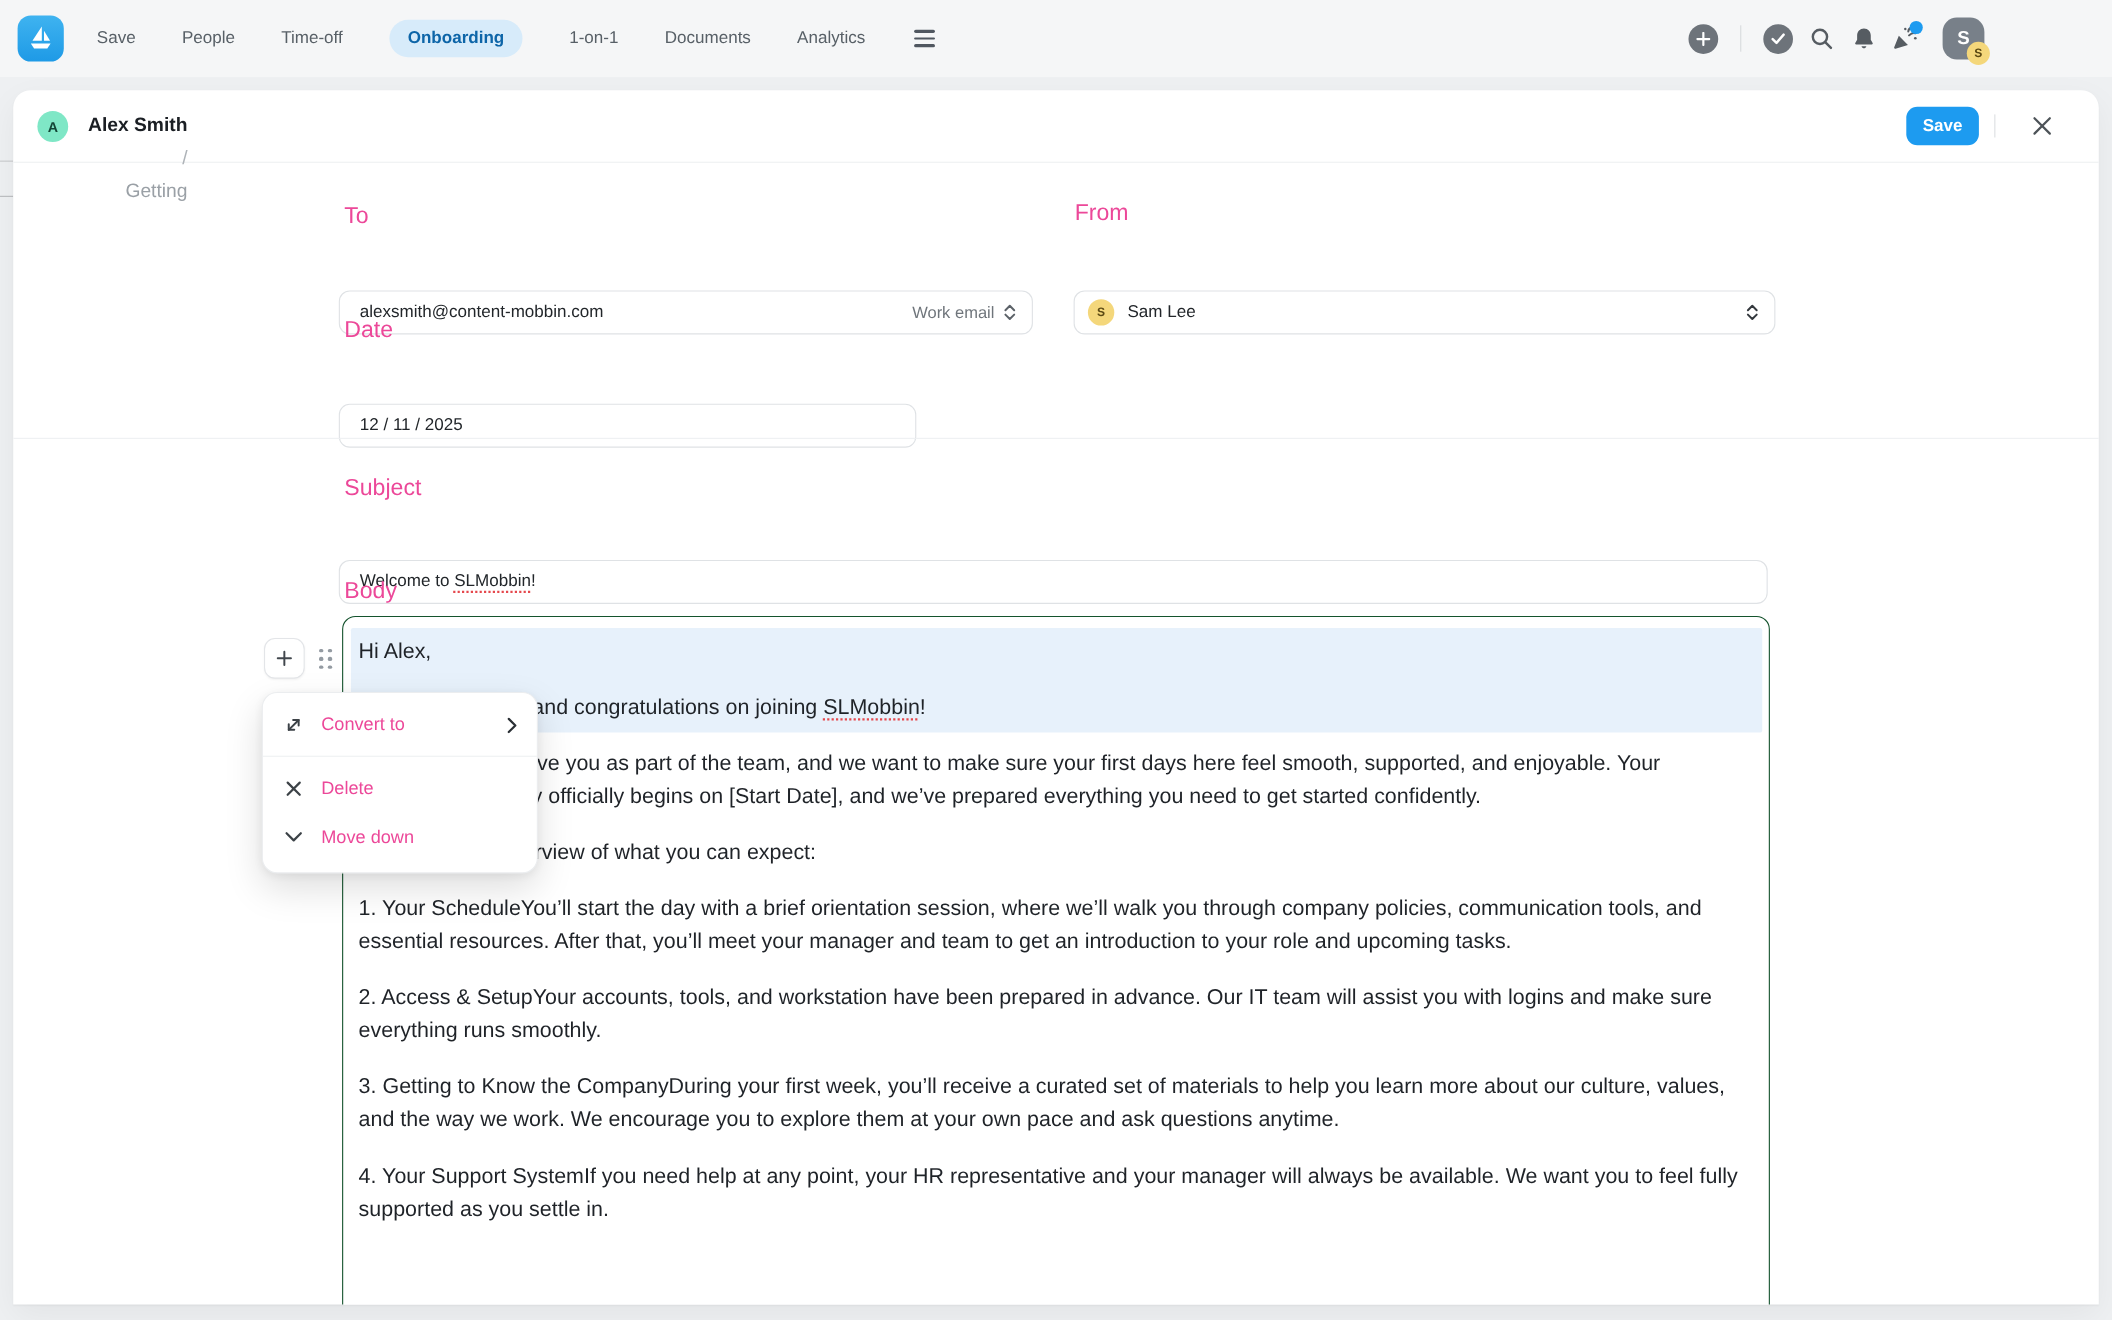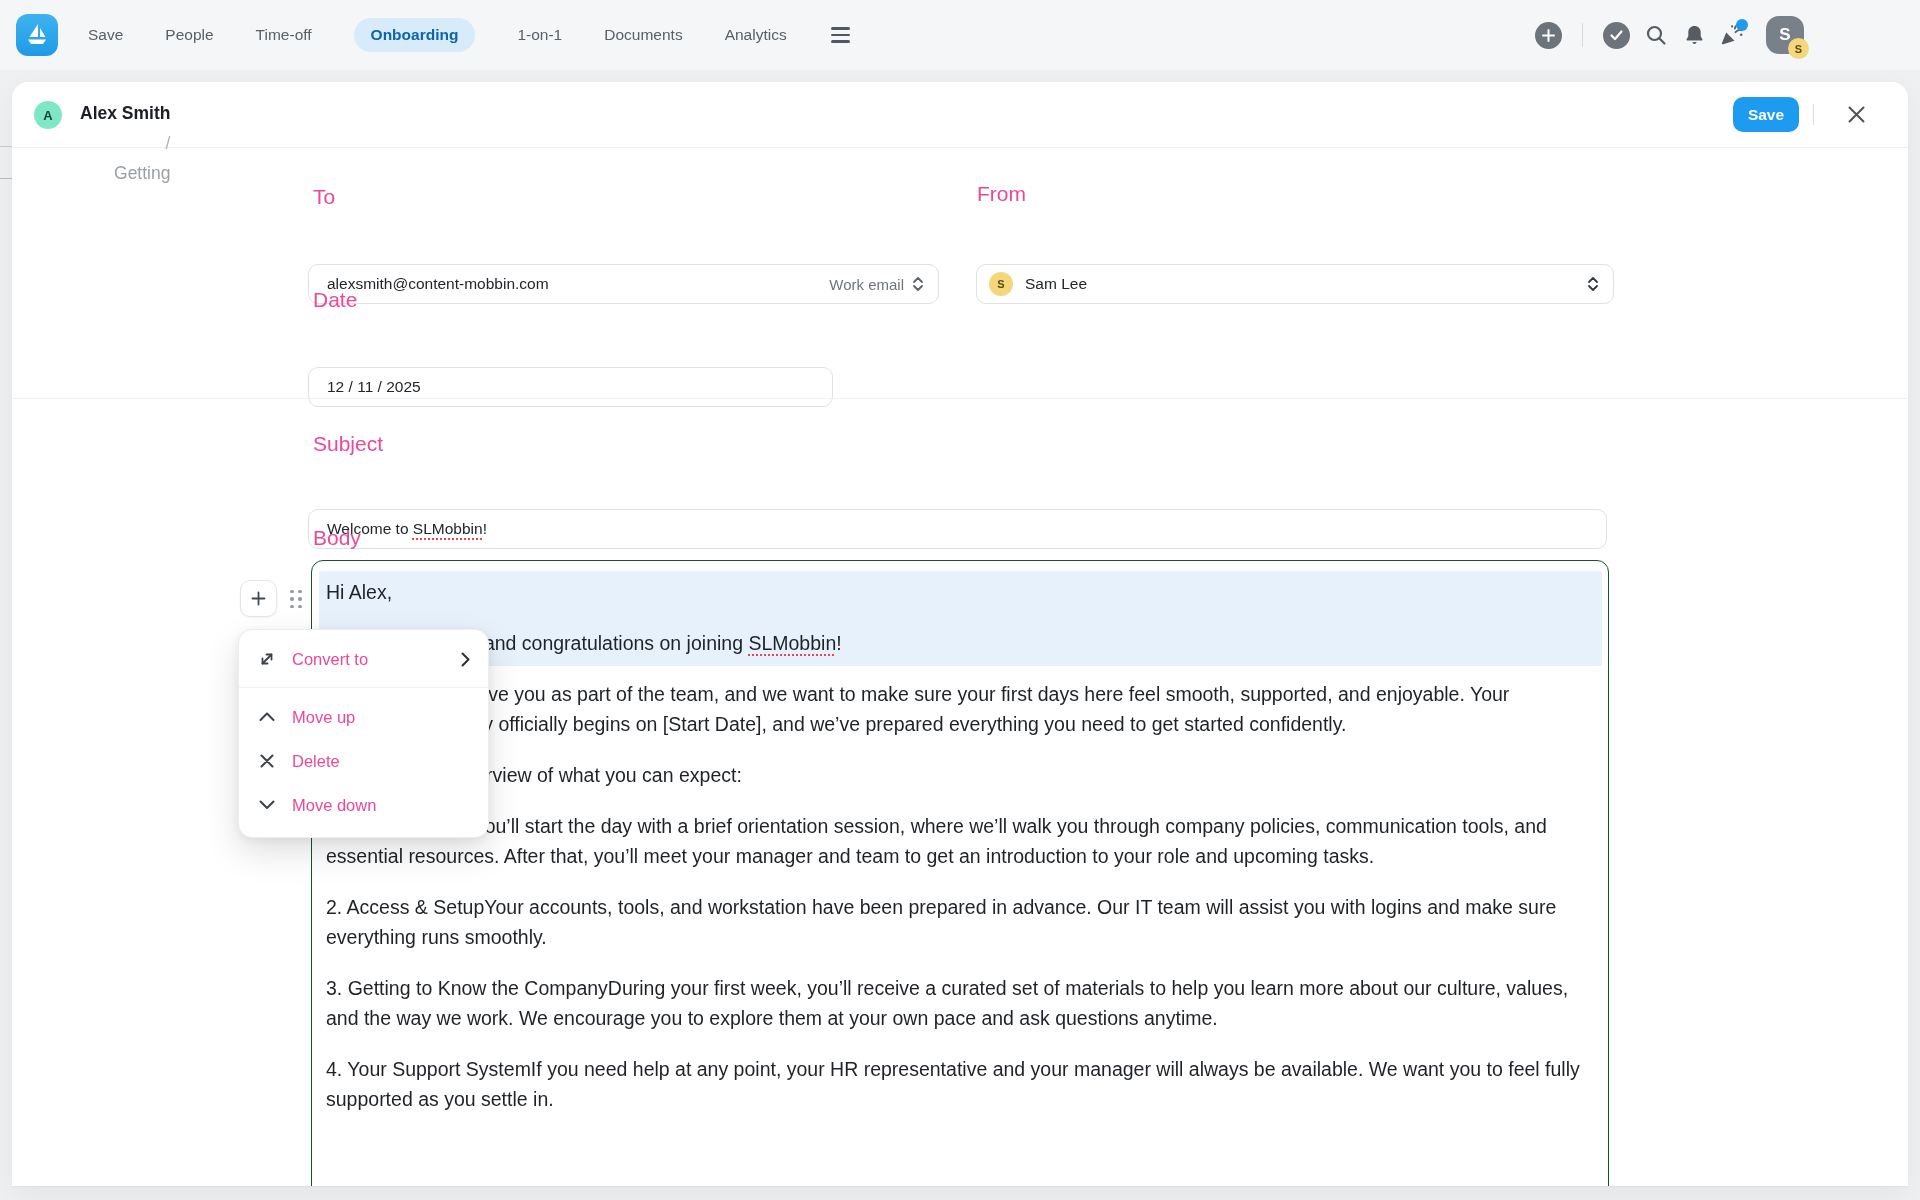--- a/index.html
+++ b/index.html
@@ -299,28 +299,20 @@
         <span>Convert to</span>
         <span class="chev-r">
           <svg width="9" height="15" viewBox="0 0 9 15">
               <path d="M1.5 1.5 L7.5 7.5 L1.5 13.5" stroke="#2b3035" stroke-width="2" fill="none" stroke-linecap="round" stroke-linejoin="round"></path>
             </svg>
         </span>
       </div>
       <div class="ctx-div"></div>
       <div class="ctx-item">
         <span class="ico">
-          <svg width="16" height="10" viewBox="0 0 16 10">
-              <path d="M1.5 8 L8 1.5 L14.5 8" stroke="#3c4247" stroke-width="2" fill="none" stroke-linecap="round" stroke-linejoin="round"></path>
-            </svg>
-        </span>
-        <span>Move up</span>
-      </div>
-      <div class="ctx-item">
-        <span class="ico">
           <svg width="14" height="14" viewBox="0 0 14 14">
               <path d="M1.5 1.5 L12.5 12.5 M12.5 1.5 L1.5 12.5" stroke="#3c4247" stroke-width="2" stroke-linecap="round"></path>
             </svg>
         </span>
         <span>Delete</span>
       </div>
       <div class="ctx-item">
         <span class="ico">
           <svg width="16" height="10" viewBox="0 0 16 10">
               <path d="M1.5 1.5 L8 8 L14.5 1.5" stroke="#3c4247" stroke-width="2" fill="none" stroke-linecap="round" stroke-linejoin="round"></path>

